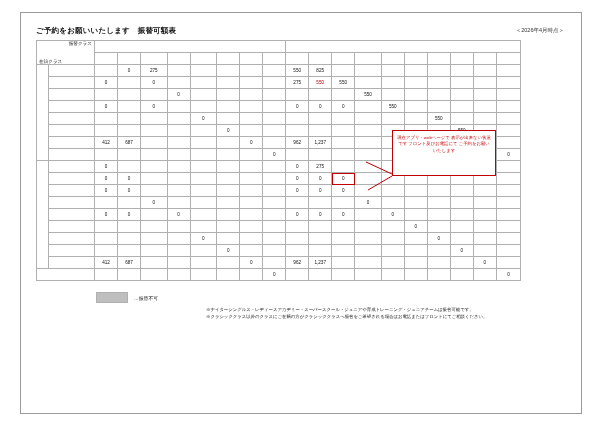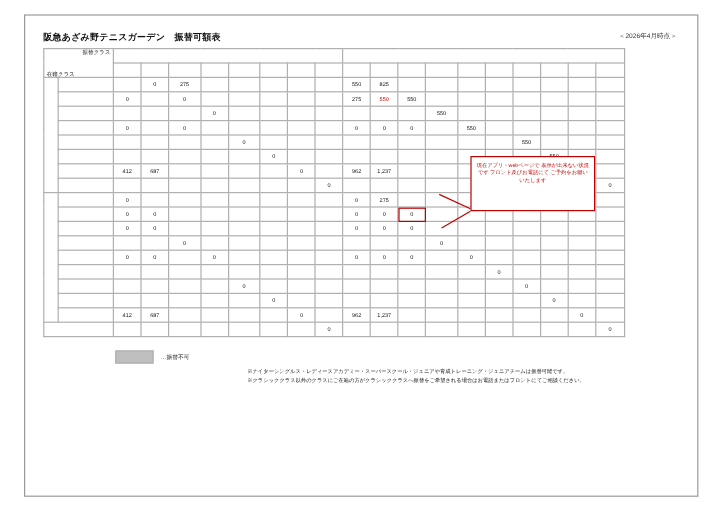--- a/index.html
+++ b/index.html
@@ -90,21 +90,21 @@
     font-size:4.4px;line-height:1.7;color:#111;
   }
   svg.arrow{position:absolute;left:0;top:0;width:560px;height:400px;pointer-events:none;}
 </style>
 </head>
 <body>
 
 <div class="page">
   <div class="frame"></div>
 
-  <div class="title">阪急あざみ野テニスガーデン　振替可額表</div>
+  <div class="title">ご予約をお願いいたします　振替可額表</div>
   <div class="date">＜2026年4月時点＞</div>
 
   <table class="grid" id="grid">
     <colgroup id="cols">
         <col style="width: 11px;">
         <col style="width: 46px;">
         <col style="width: 23px;">
         <col style="width: 23px;">
         <col style="width: 23px;">
         <col style="width: 23px;">

